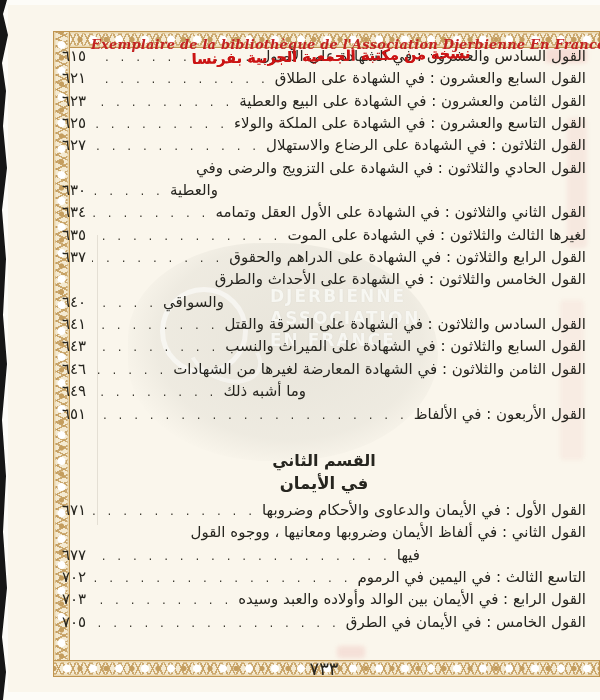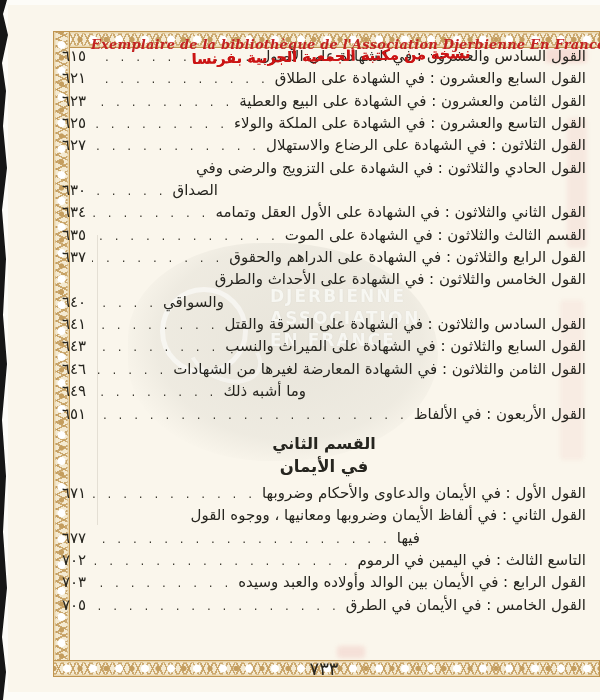--- a/index.html
+++ b/index.html
@@ -70,21 +70,21 @@
     transform:rotate(-1.2deg);white-space:nowrap;
     text-shadow:0 0 .5px #cb1414;
   }
   
   .toc{position:absolute;left:62px;top:47px;width:524px;z-index:3;color:#26251f;}
   .toc-row{display:flex;direction:rtl;align-items:baseline;height:22.35px;font-size:15px;box-sizing:border-box;}
   .toc-row .t{white-space:nowrap;}
   .toc-row .dots{flex:1 1 auto;overflow:hidden;white-space:nowrap;font-size:12px;
     letter-spacing:4px;padding:0 6px;color:#3a372e;}
   .toc-row .pg{white-space:nowrap;min-width:30px;text-align:left;}
-  .sec-heading{height:23px;margin-top:7px;text-align:center;font-weight:bold;font-size:16px;direction:rtl;}
+  .sec-heading{height:23px;margin-top:24px;text-align:center;font-weight:bold;font-size:16px;direction:rtl;}
   .sec-subheading{height:22px;text-align:center;font-weight:bold;font-size:16.5px;direction:rtl;}
   .rows2{margin-top:5px;}
   .folio{position:absolute;left:62px;top:642px;width:524px;text-align:center;
     font-size:18px;color:#26251f;z-index:3;margin-top:16px;}
   
   .ghost{position:absolute;background:rgba(226,128,128,.12);filter:blur(2px);border-radius:4px;z-index:2;}
   .g1{left:545px;top:48px;width:42px;height:15px;background:rgba(226,110,110,.18);}
   .g2{left:567px;top:118px;width:20px;height:130px;}
   .g3{left:337px;top:646px;width:28px;height:12px;background:rgba(226,110,110,.16);}
   .g4{left:560px;top:300px;width:24px;height:160px;background:rgba(226,128,128,.08);}
@@ -145,31 +145,31 @@
         </div>
         <div class="toc-row">
           <span class="t">القول الثلاثون : في الشهادة على الرضاع والاستهلال</span>
           <span class="dots">. . . . . . . . . . . . . . . . . . . . . . . . . . . . . . . . . . . . . . . . . . . . . . . . . . . . . . . . . . . . </span>
           <span class="pg">٦٢٧</span>
         </div>
         <div class="toc-row">
           <span class="t">القول الحادي والثلاثون : في الشهادة على التزويج والرضى وفي</span>
         </div>
         <div class="toc-row" style="padding-right: 368px;">
-          <span class="t">الصداق</span>
+          <span class="t">والعطية</span>
           <span class="dots">. . . . . . . . . . . . . . . . . . . . . . . . . . . . . . . . . . . . . . . . . . . . . . . . . . . . . . . . . . . . </span>
           <span class="pg">٦٣٠</span>
         </div>
         <div class="toc-row">
           <span class="t">القول الثاني والثلاثون : في الشهادة على الأول العقل وتمامه</span>
           <span class="dots">. . . . . . . . . . . . . . . . . . . . . . . . . . . . . . . . . . . . . . . . . . . . . . . . . . . . . . . . . . . . </span>
           <span class="pg">٦٣٤</span>
         </div>
         <div class="toc-row">
-          <span class="t">القسم الثالث والثلاثون : في الشهادة على الموت</span>
+          <span class="t">لغيرها الثالث والثلاثون : في الشهادة على الموت</span>
           <span class="dots">. . . . . . . . . . . . . . . . . . . . . . . . . . . . . . . . . . . . . . . . . . . . . . . . . . . . . . . . . . . . </span>
           <span class="pg">٦٣٥</span>
         </div>
         <div class="toc-row">
           <span class="t">القول الرابع والثلاثون : في الشهادة على الدراهم والحقوق</span>
           <span class="dots">. . . . . . . . . . . . . . . . . . . . . . . . . . . . . . . . . . . . . . . . . . . . . . . . . . . . . . . . . . . . </span>
           <span class="pg">٦٣٧</span>
         </div>
         <div class="toc-row">
           <span class="t">القول الخامس والثلاثون : في الشهادة على الأحداث والطرق</span>

